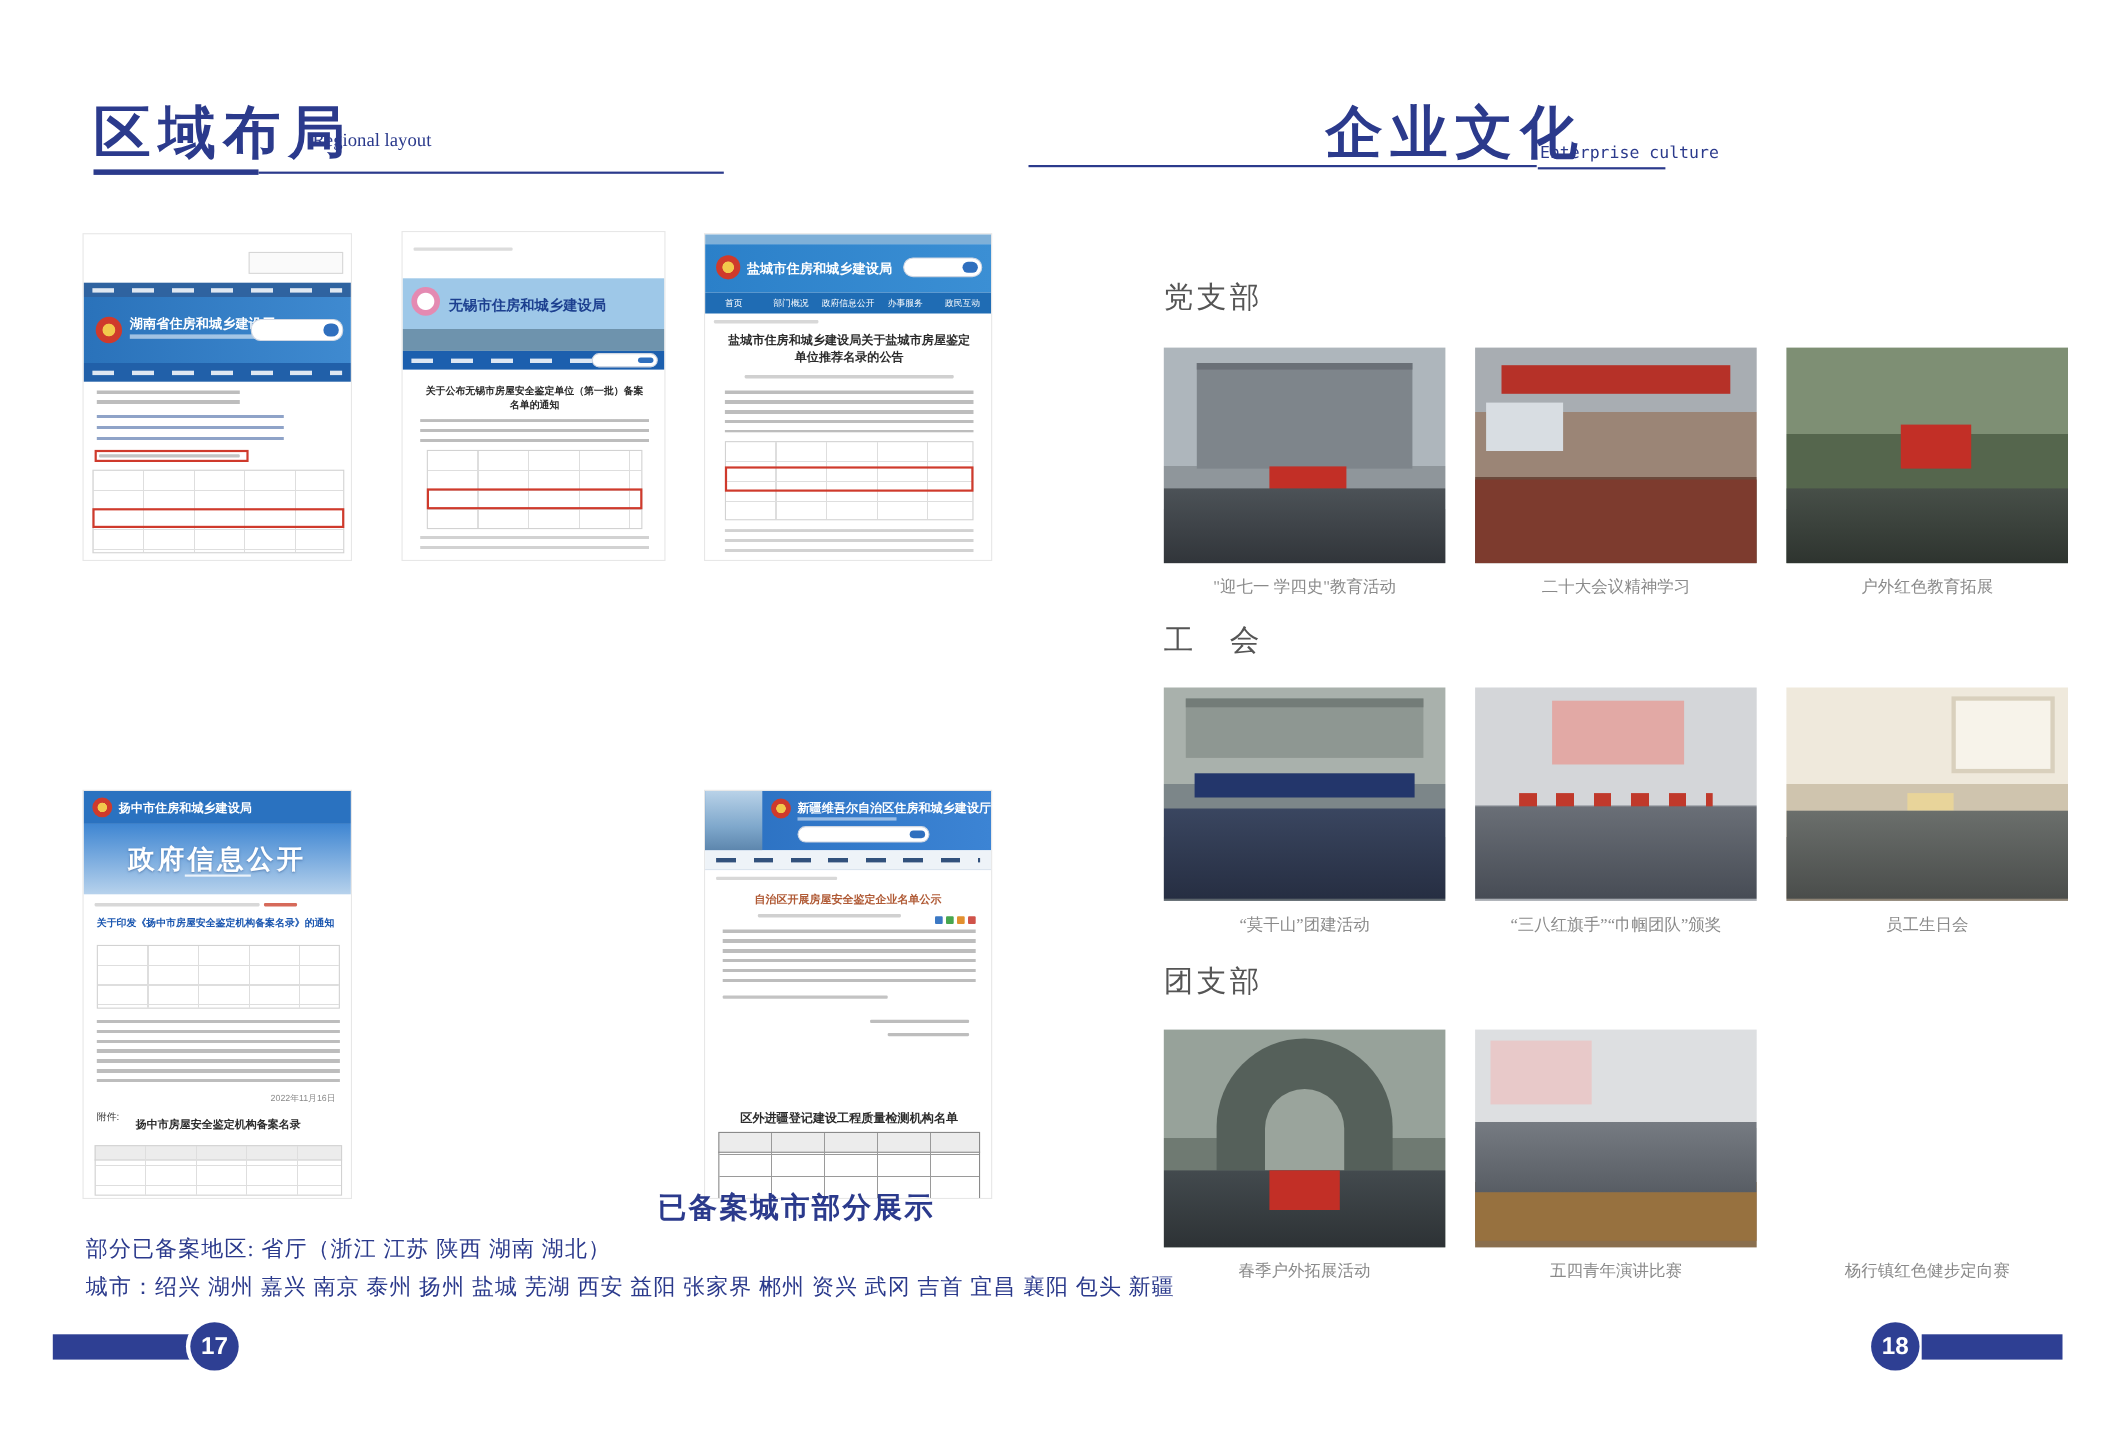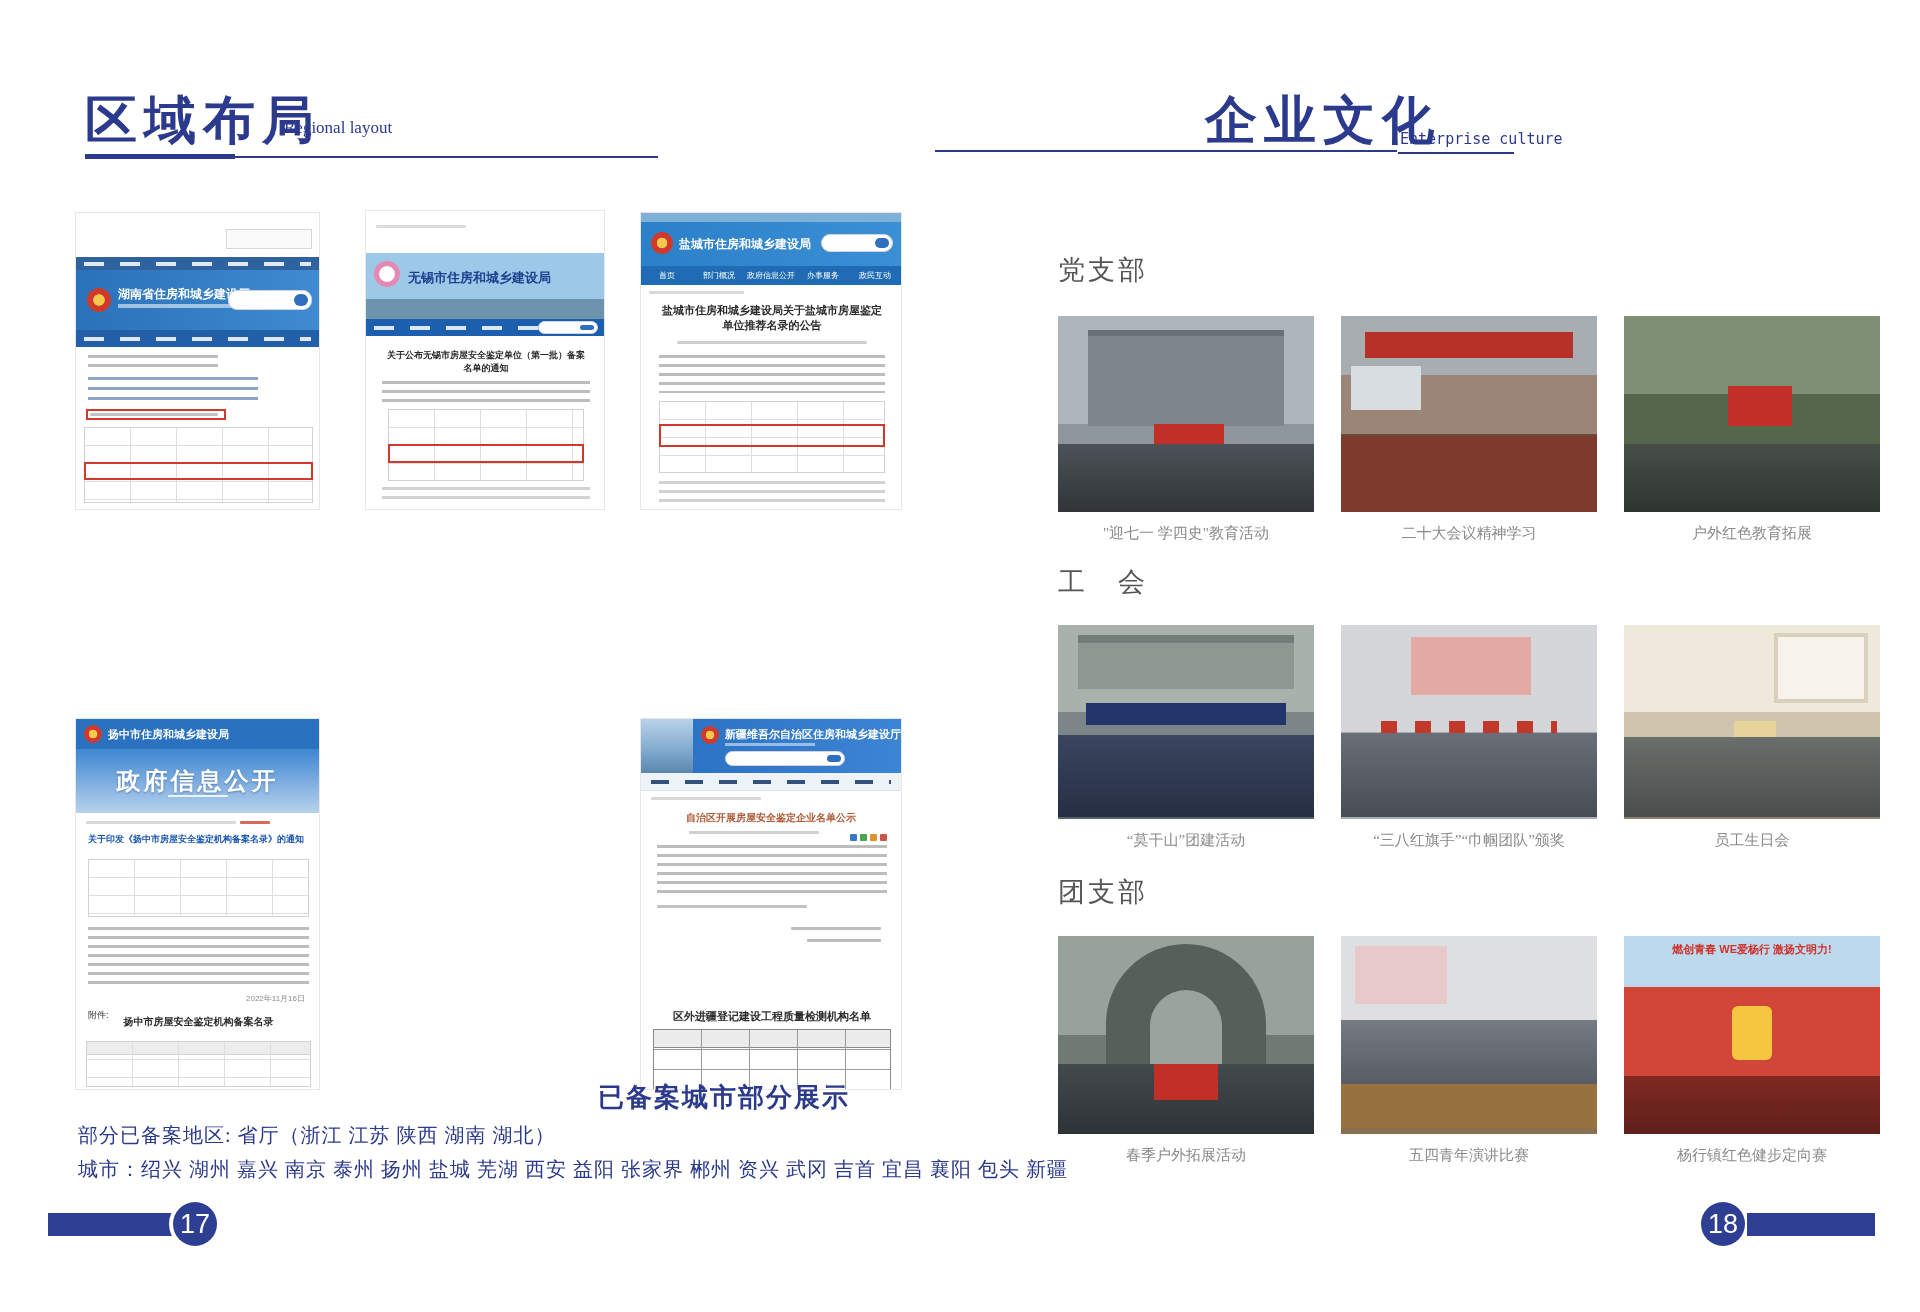--- a/index.html
+++ b/index.html
@@ -90,21 +90,21 @@
 
   
   .summary-title{position:absolute;left:598px;top:1080px;width:310px;text-align:left;
     font-family:"Liberation Serif",serif;font-weight:bold;font-size:26px;color:var(--accent);letter-spacing:2px;}
   .kai-line{position:absolute;left:78px;font-family:"Liberation Serif",serif;color:var(--accent);
     font-size:20px;letter-spacing:1px;white-space:nowrap;}
 
   
   .pagebar{position:absolute;top:1213px;height:23px;background:var(--bar);}
   .pagedot{position:absolute;top:1202px;width:44px;height:44px;border-radius:50%;background:var(--bar);
-    box-shadow:0 0 0 4px #fff;color:#fff;font-size:27px;font-weight:normal;text-align:center;line-height:44px;}
+    box-shadow:0 0 0 4px #fff;color:#fff;font-size:22px;font-weight:bold;text-align:center;line-height:44px;}
 
   
   .sec-label{position:absolute;left:1058px;font-family:"Liberation Serif",serif;
     font-size:27px;color:#555;letter-spacing:3px;}
   .photo{position:absolute;width:256px;overflow:hidden;background:#ccc;}
   .photo *{position:absolute;}
   .caption{position:absolute;width:256px;text-align:center;font-family:"Liberation Serif",serif;
     font-size:15px;color:#8a8a8a;white-space:nowrap;}
 
   
@@ -318,22 +318,17 @@
     <div class="arch"></div>
     <div class="hole"></div>
     <div class="crowd"></div>
     <div class="flag"></div>
   </div>
   <div class="photo" id="p8" style="left:1341px;top:936px;height:198px;">
     <div class="screen"></div>
     <div class="crowd"></div>
     <div class="table"></div>
   </div>
-  <div class="photo" id="p9" style="left:1624px;top:936px;height:198px;">
-    <div class="slogan">燃创青春 WE爱杨行 激扬文明力!</div>
-    <div class="runner"></div>
-    <div class="crowd"></div>
-  </div>
   <div class="caption" style="left:1058px;top:1146px;">春季户外拓展活动</div>
   <div class="caption" style="left:1341px;top:1146px;">五四青年演讲比赛</div>
   <div class="caption" style="left:1624px;top:1146px;">杨行镇红色健步定向赛</div>
 
 </div>
 
 </body></html>

